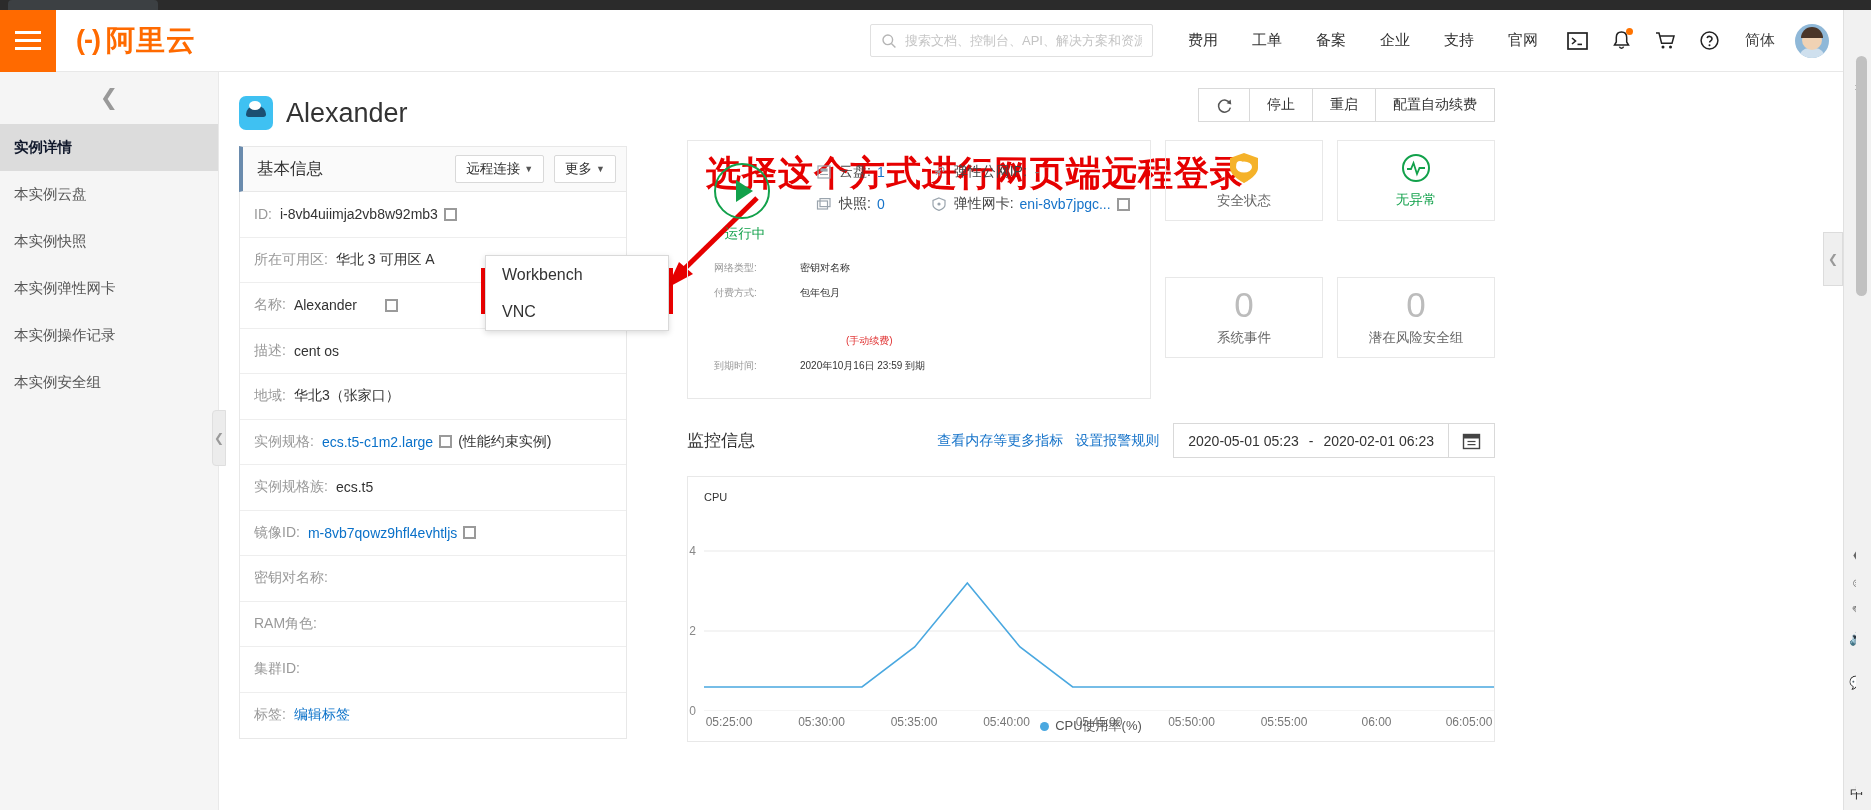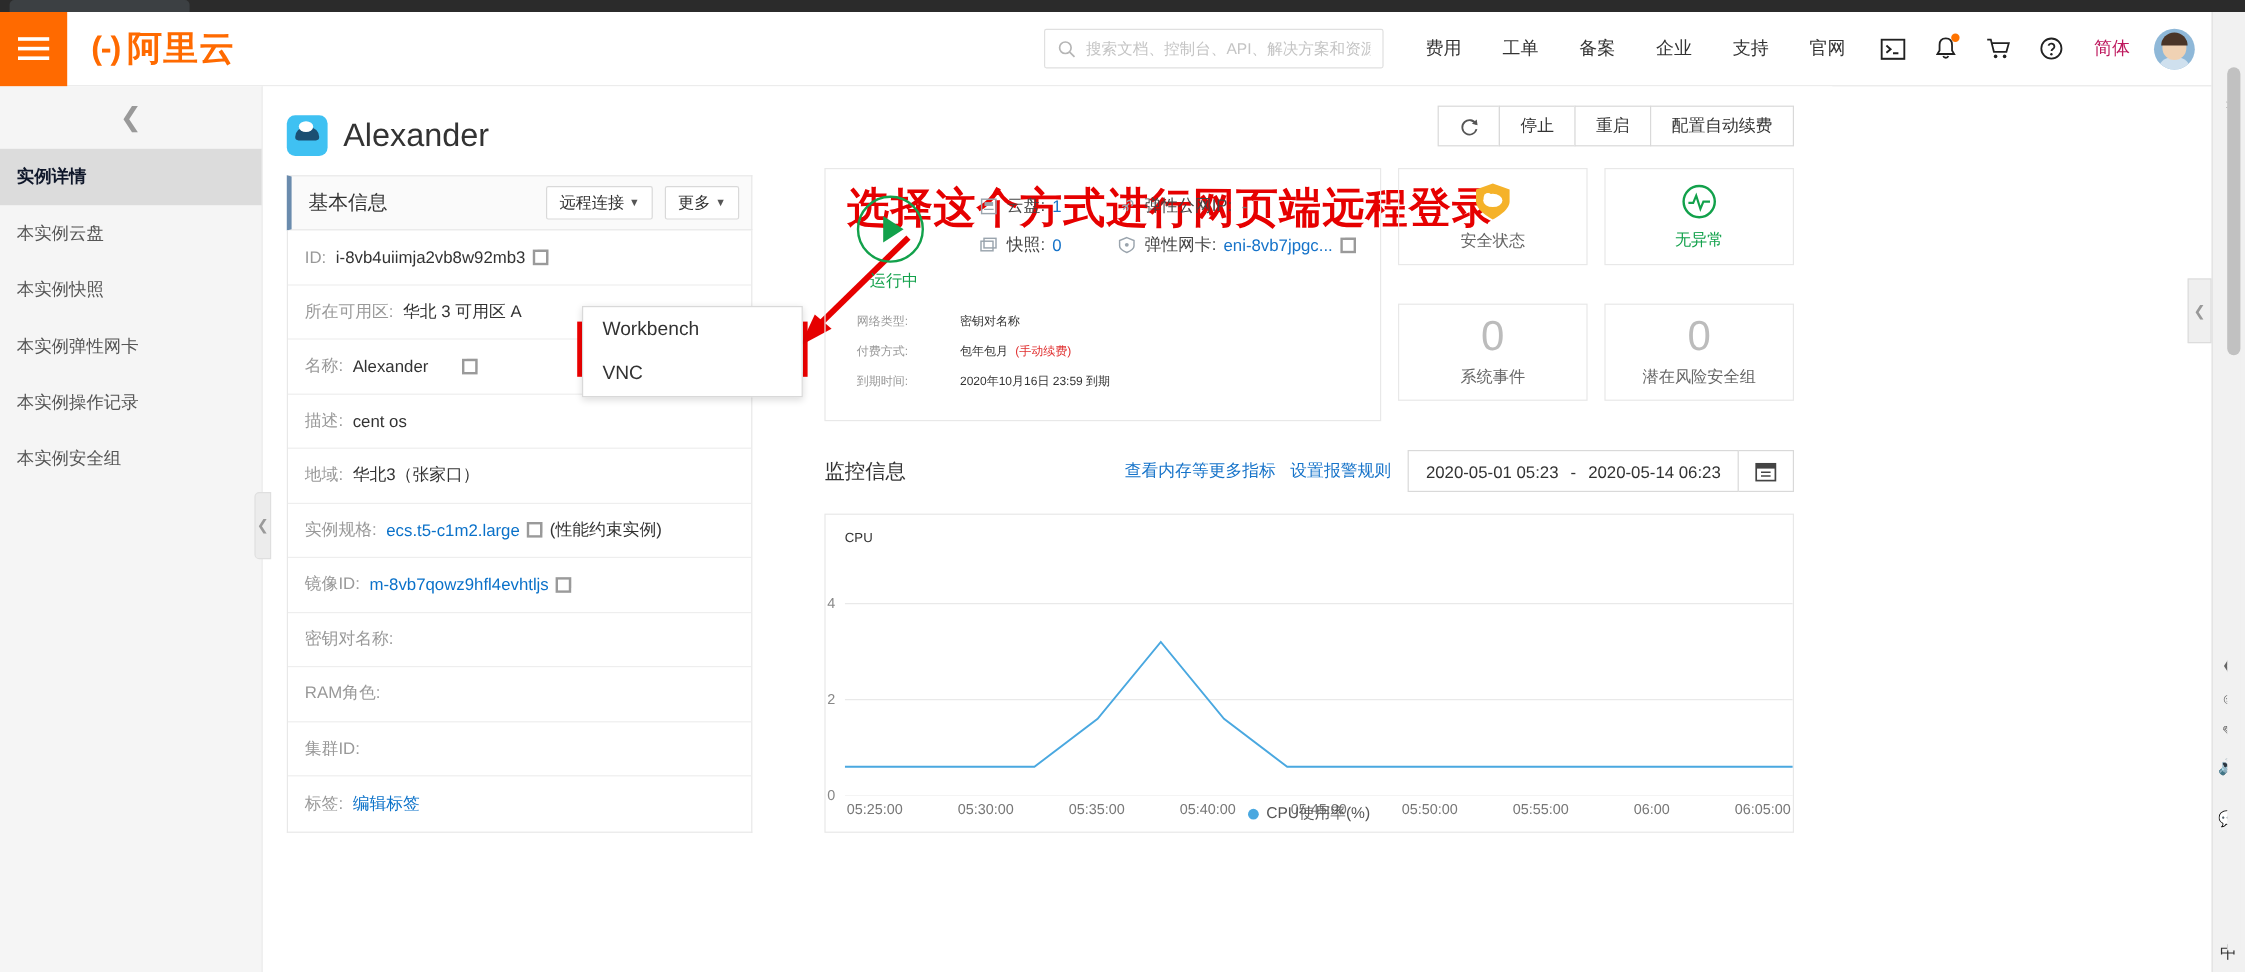--- a/index.html
+++ b/index.html
@@ -42,21 +42,21 @@
   .navs { display:flex; align-items:center; gap:0; margin-left:18px; }
   .nav-item { font-size:15px; color:#333; padding:0 17px; cursor:pointer; white-space:nowrap; }
   .icon-btn {
     width:44px; height:44px; display:flex; align-items:center; justify-content:center;
     cursor:pointer; position:relative; color:#333;
   }
   .badge-dot {
     position:absolute; top:9px; right:10px; width:7px; height:7px; border-radius:50%;
     background:#ff7300;
   }
-  .lang { font-size:15px; color:#be185d; padding:0 14px; cursor:pointer;font-family:Liberation Serif, serif; }
+  .lang { font-size:15px; color:#404040; padding:0 14px; cursor:pointer;font-family:Liberation Serif, serif; }
   .avatar {
     width:34px; height:34px; border-radius:50%; margin:0 14px 0 6px; overflow:hidden;
     background:#8fb8d8; position:relative; flex:0 0 34px;
   }
   .avatar .face { position:absolute; left:7px; top:6px; width:20px; height:20px; border-radius:50%; background:#f0d2b4;}
   .avatar .hair { position:absolute; left:6px; top:3px; width:22px; height:11px; border-radius:11px 11px 0 0; background:#4a3528;}
   .avatar .body { position:absolute; left:4px; bottom:0; width:26px; height:10px; border-radius:13px 13px 0 0; background:#cfe0ee;}
 
   
   .sidebar {
@@ -161,21 +161,21 @@
   .run-label { text-align:center; font-size:13.5px; color:#12a14b; margin-top:6px; width:62px; }
   .kv-grid { margin-left:40px; display:grid; grid-template-columns:auto auto; column-gap:46px; row-gap:14px; }
   .kv { display:flex; align-items:center; font-size:14px; color:#444; white-space:nowrap; }
   .kv .mini-ic { width:16px; height:16px; margin-right:7px; color:#9aa4ad; flex:0 0 16px; }
   .kv .num { color:#1673c9; margin-left:6px; }
   .kv .dash { color:#777; margin-left:8px; }
   .meta-rows { padding:18px 0 0 26px; }
   .meta-row { font-size:10px; display:flex; margin-bottom:11px; }
   .meta-row .m-lbl { color:#999; width:86px; flex:0 0 86px; }
   .meta-row .m-val { color:#333; }
-  .red { color:#e03030; margin-left:6px; }
+  .red { color:#e03030; margin-left:6px;margin-top:48px; }
 
   .tile-col { width:330px; display:grid; grid-template-columns:1fr 1fr; grid-template-rows:1fr 1fr; gap:14px; }
   .tile {
     border:1px solid #e8e8e8; display:flex; flex-direction:column; align-items:center;
     justify-content:center; height:81px;
   }
   .tile .t-label { font-size:13.5px; margin-top:7px; }
   .tile .big-zero { font-size:35px; color:#bcbcbc; line-height:1; font-weight:300; }
   .t-green { color:#12a14b; }
   .t-gray { color:#666; }
@@ -370,20 +370,24 @@
         </div>
         <div class="info-row">
           <span class="lbl">地域:</span>
           <span class="val">华北3（张家口）</span>
         </div>
         <div class="info-row">
           <span class="lbl">实例规格:</span>
           <span class="val link">ecs.t5-c1m2.large</span>
           <span class="copy-ic"></span>
           <span class="note">(性能约束实例)</span>
+        </div>
+        <div class="info-row">
+          <span class="lbl">实例规格族:</span>
+          <span class="val">ecs.t5</span>
         </div>
         <div class="info-row">
           <span class="lbl">镜像ID:</span>
           <span class="val link">m-8vb7qowz9hfl4evhtljs</span>
           <span class="copy-ic"></span>
         </div>
         <div class="info-row">
           <span class="lbl">密钥对名称:</span>
           <span class="val"></span>
         </div>
@@ -521,21 +525,21 @@
 
       <div class="mon-head">
         <div class="mon-title">监控信息</div>
         <div class="mon-links">
           <span>查看内存等更多指标</span>
           <span>设置报警规则</span>
         </div>
         <div class="date-box">
           <span>2020-05-01 05:23</span>
           <span>-</span>
-          <span>2020-05-14 06:23</span>
+          <span>2020-02-01 06:23</span>
         </div>
         <div class="cal-btn">
           <svg width="19" height="18" viewBox="0 0 19 18">
             <rect x="1.5" y="2.5" width="16" height="14" fill="none" stroke="#444" stroke-width="1.4"></rect>
             <rect x="1.5" y="2.5" width="16" height="4" fill="#444"></rect>
             <line x1="5.5" y1="9.5" x2="13.5" y2="9.5" stroke="#444" stroke-width="1.2"></line>
             <line x1="5.5" y1="12.6" x2="13.5" y2="12.6" stroke="#444" stroke-width="1.2"></line>
           </svg>
         </div>
       </div>

